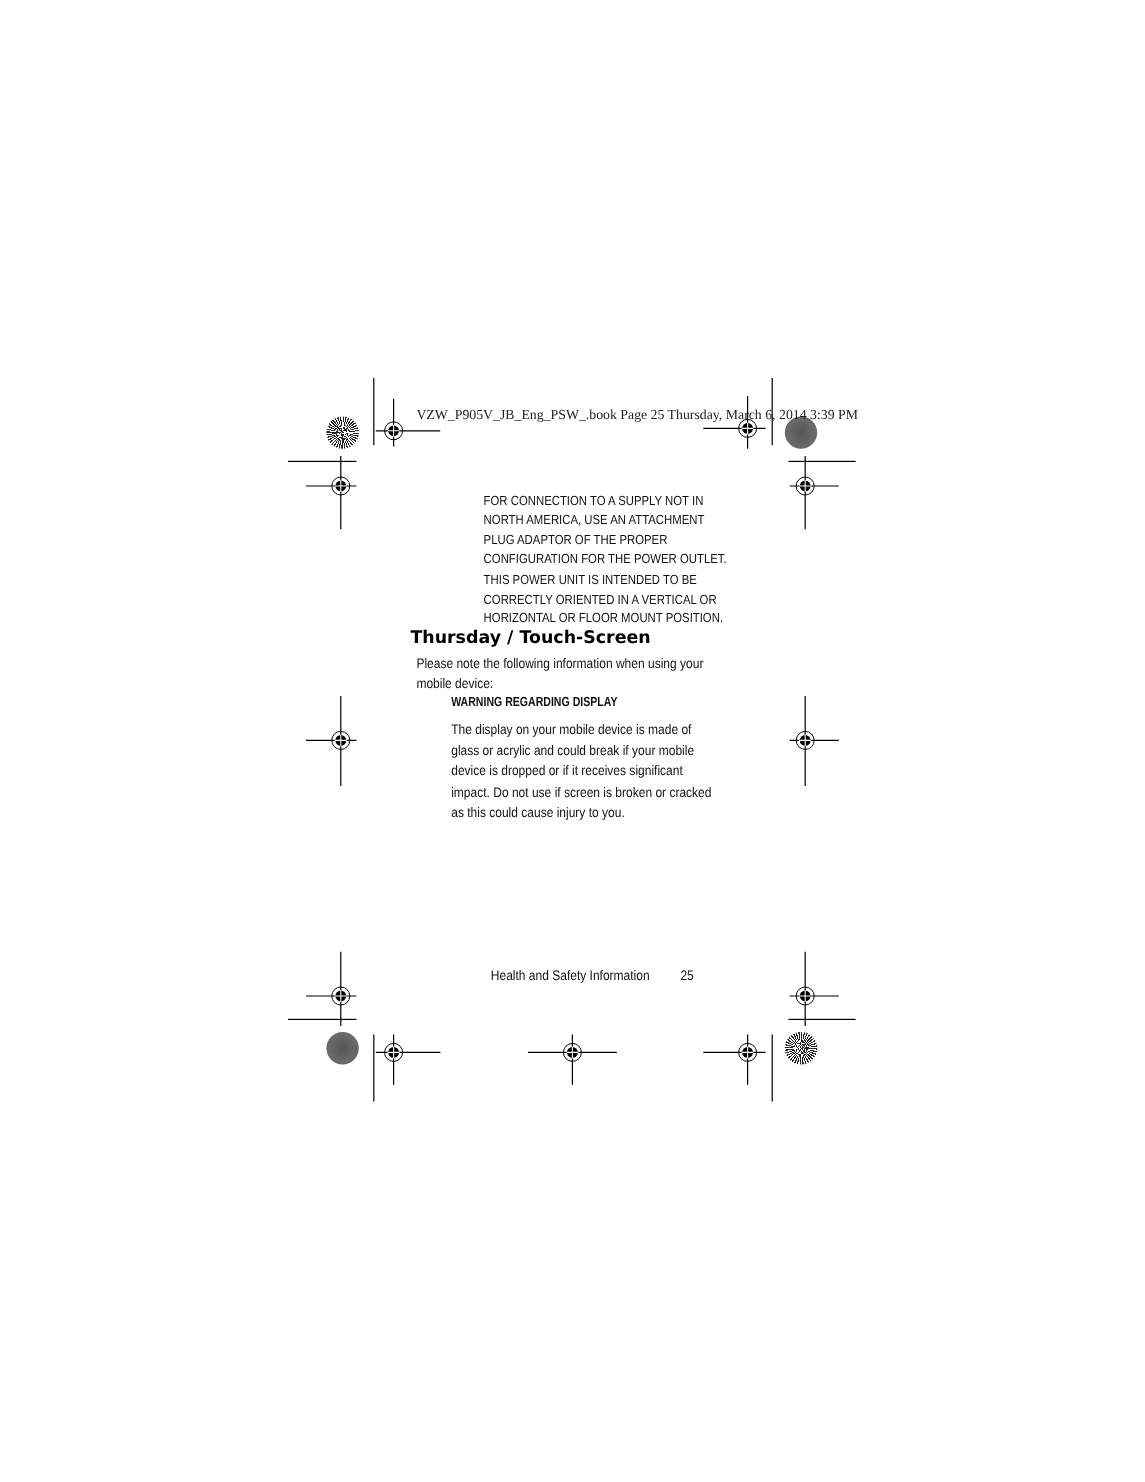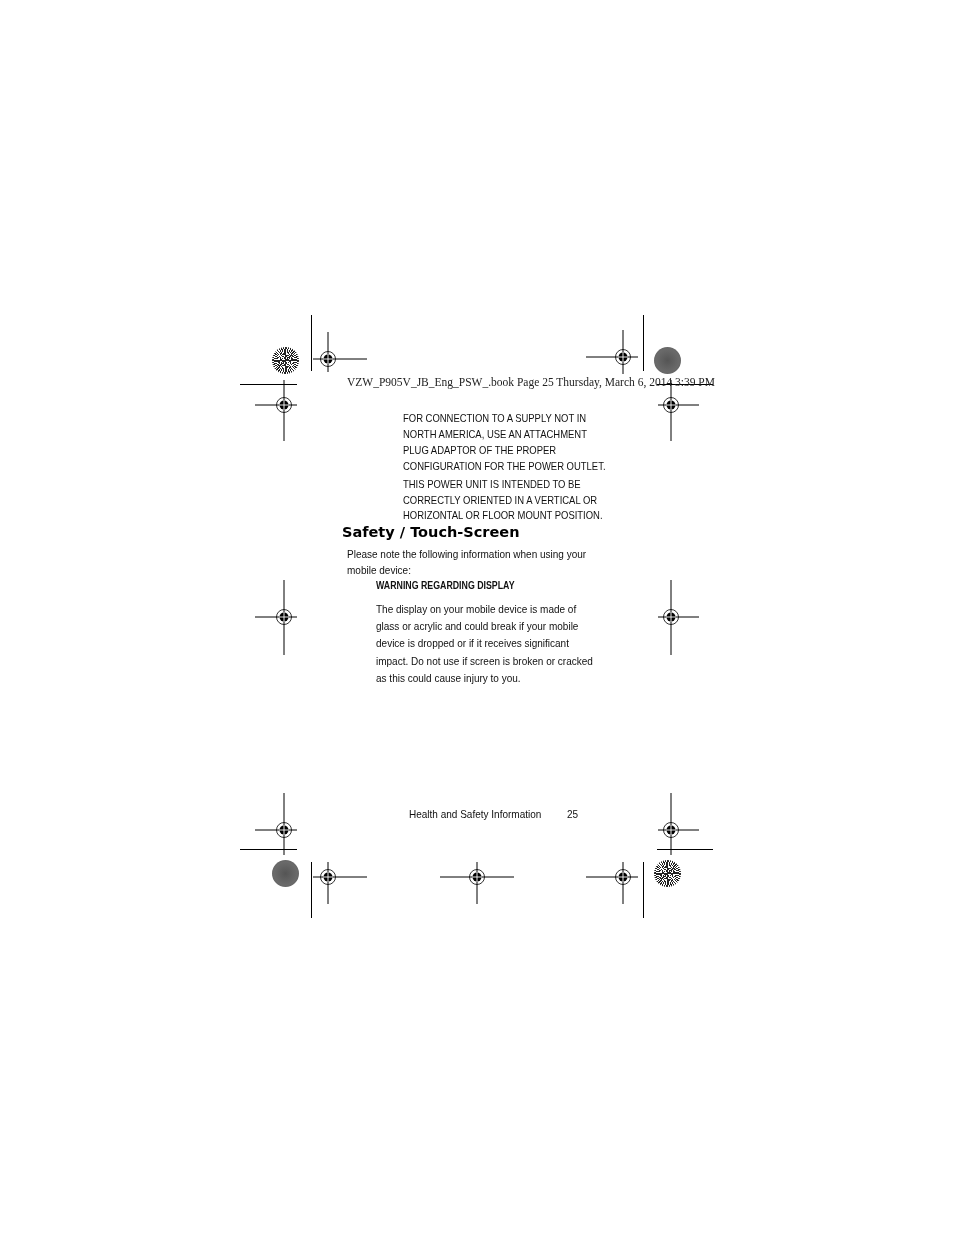--- a/index.html
+++ b/index.html
@@ -1,21 +1,21 @@
 <!DOCTYPE html>
 <html><head>
   <meta charset="utf-8">
   <style>
     html, body { margin: 0; padding: 0; background: #ffffff; }
     body { width: 954px; height: 1235px; position: relative; overflow: hidden; font-family: "Liberation Sans", sans-serif; color: #111; }
     .abs { position: absolute; }
     .vline { position: absolute; width: 1px; background: #000; }
     .hline { position: absolute; height: 1px; background: #000; }
     .starburst { position: absolute; width: 27px; height: 27px; border-radius: 50%; }
-    .header-slug { position: absolute; left: 347px; top: 376px; font-family: "Liberation Serif", serif; font-size: 11.5px; letter-spacing: 0px; white-space: nowrap; color: #222; }
+    .header-slug { position: absolute; left: 347px; top: 340px; font-family: "Liberation Serif", serif; font-size: 11.5px; letter-spacing: 0px; white-space: nowrap; color: #222; }
     .caps { position: absolute; left: 403px; font-size: 11px; line-height: 16px; white-space: nowrap; color: #111; transform: scaleX(0.86); transform-origin: left top; }
     .section-title { position: absolute; left: 342px; top: 524px; font-family: "DejaVu Sans", sans-serif; font-weight: bold; font-size: 14.5px; white-space: nowrap; color: #000; }
     .intro { position: absolute; left: 347px; top: 546px; font-size: 11.5px; line-height: 16px; white-space: nowrap; transform: scaleX(0.87); transform-origin: left top; }
     .warn-head { position: absolute; left: 376px; top: 579px; font-size: 11px; font-weight: bold; white-space: nowrap; transform: scaleX(0.80); transform-origin: left top; }
     .warn-body { position: absolute; left: 376px; top: 601px; font-size: 11.5px; line-height: 17.2px; white-space: nowrap; transform: scaleX(0.87); transform-origin: left top; }
     .footer-text { position: absolute; left: 409px; top: 808px; font-size: 11.5px; white-space: nowrap; transform: scaleX(0.87); transform-origin: left top; }
     .footer-num { position: absolute; left: 567px; top: 808px; font-size: 11.5px; white-space: nowrap; transform: scaleX(0.87); transform-origin: left top; }
   </style>
 </head>
 <body>
@@ -153,21 +153,21 @@
 <div class="header-slug">VZW_P905V_JB_Eng_PSW_.book  Page 25  Thursday, March 6, 2014  3:39 PM</div>
 
 <div class="caps" style="top:410px;">FOR CONNECTION TO A SUPPLY NOT IN</div>
 <div class="caps" style="top:426px;">NORTH AMERICA, USE AN ATTACHMENT</div>
 <div class="caps" style="top:442px;">PLUG ADAPTOR OF THE PROPER</div>
 <div class="caps" style="top:458px;">CONFIGURATION FOR THE POWER OUTLET.</div>
 <div class="caps" style="top:476px;">THIS POWER UNIT IS INTENDED TO BE</div>
 <div class="caps" style="top:492px;">CORRECTLY ORIENTED IN A VERTICAL OR</div>
 <div class="caps" style="top:507px;">HORIZONTAL OR FLOOR MOUNT POSITION.</div>
 
-<div class="section-title">Safety / Touch-Screen</div>
+<div class="section-title">Thursday / Touch-Screen</div>
 
 <div class="intro">
   <div>Please note the following information when using your</div>
   <div>mobile device:</div>
 </div>
 
 <div class="warn-head">WARNING REGARDING DISPLAY</div>
 
 <div class="warn-body">
   <div>The display on your mobile device is made of</div>

